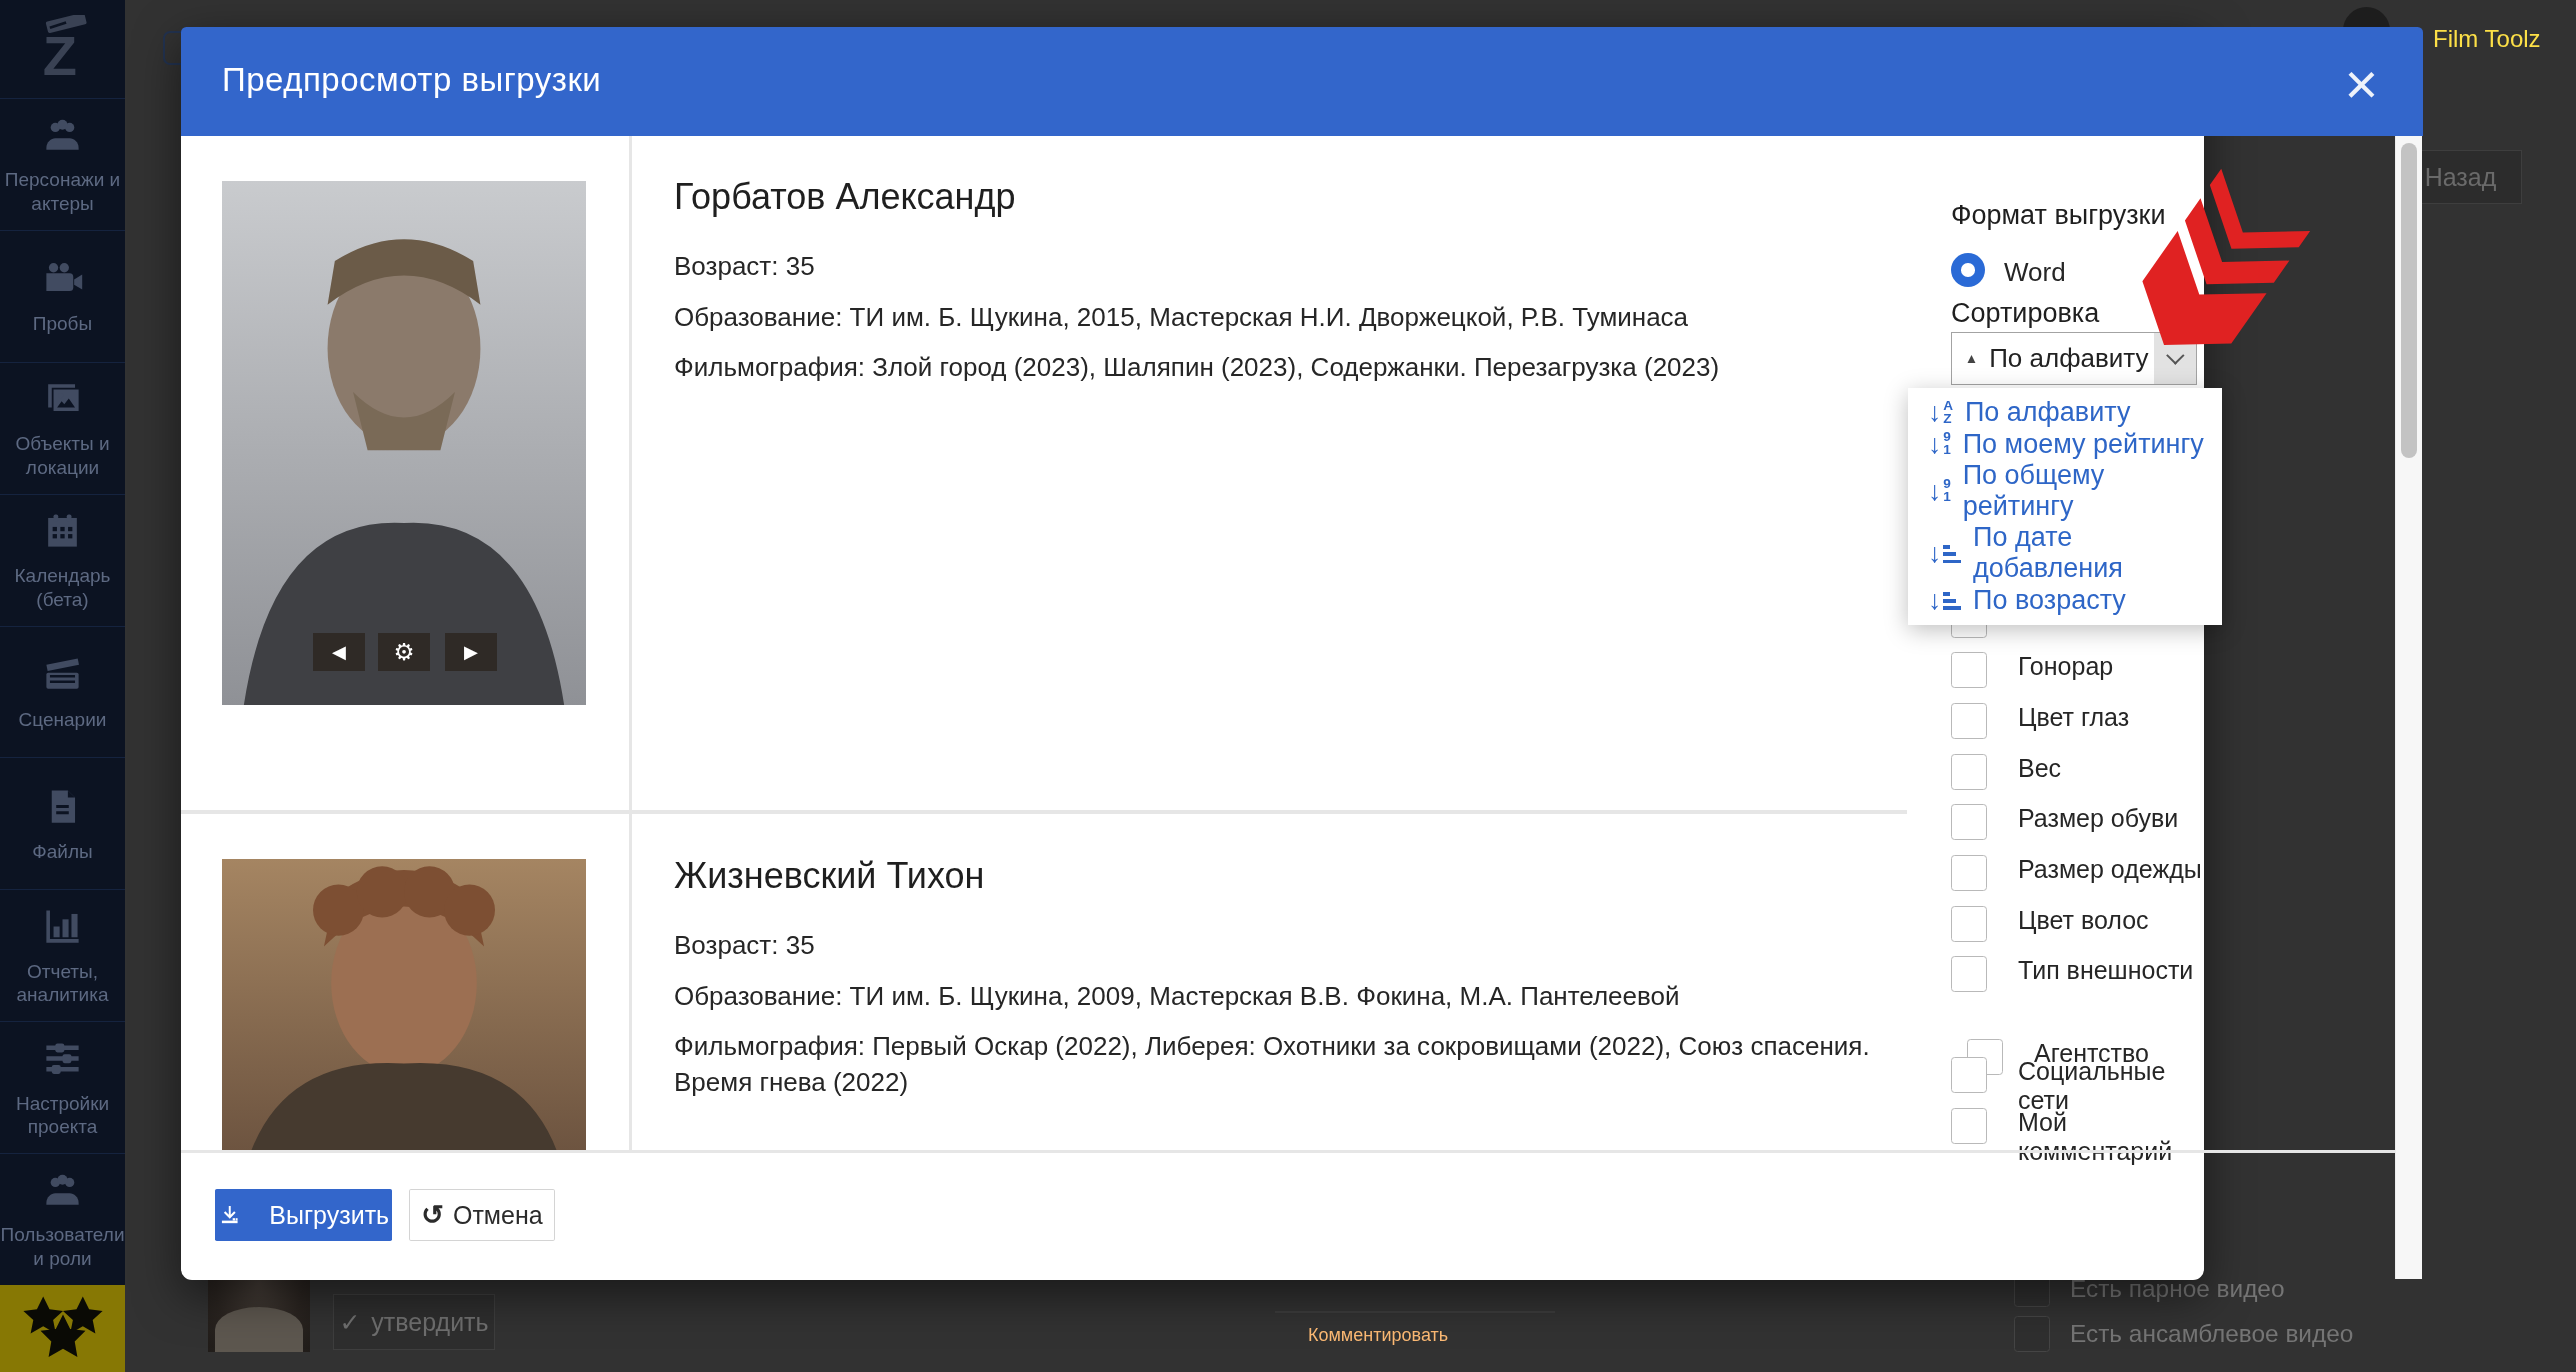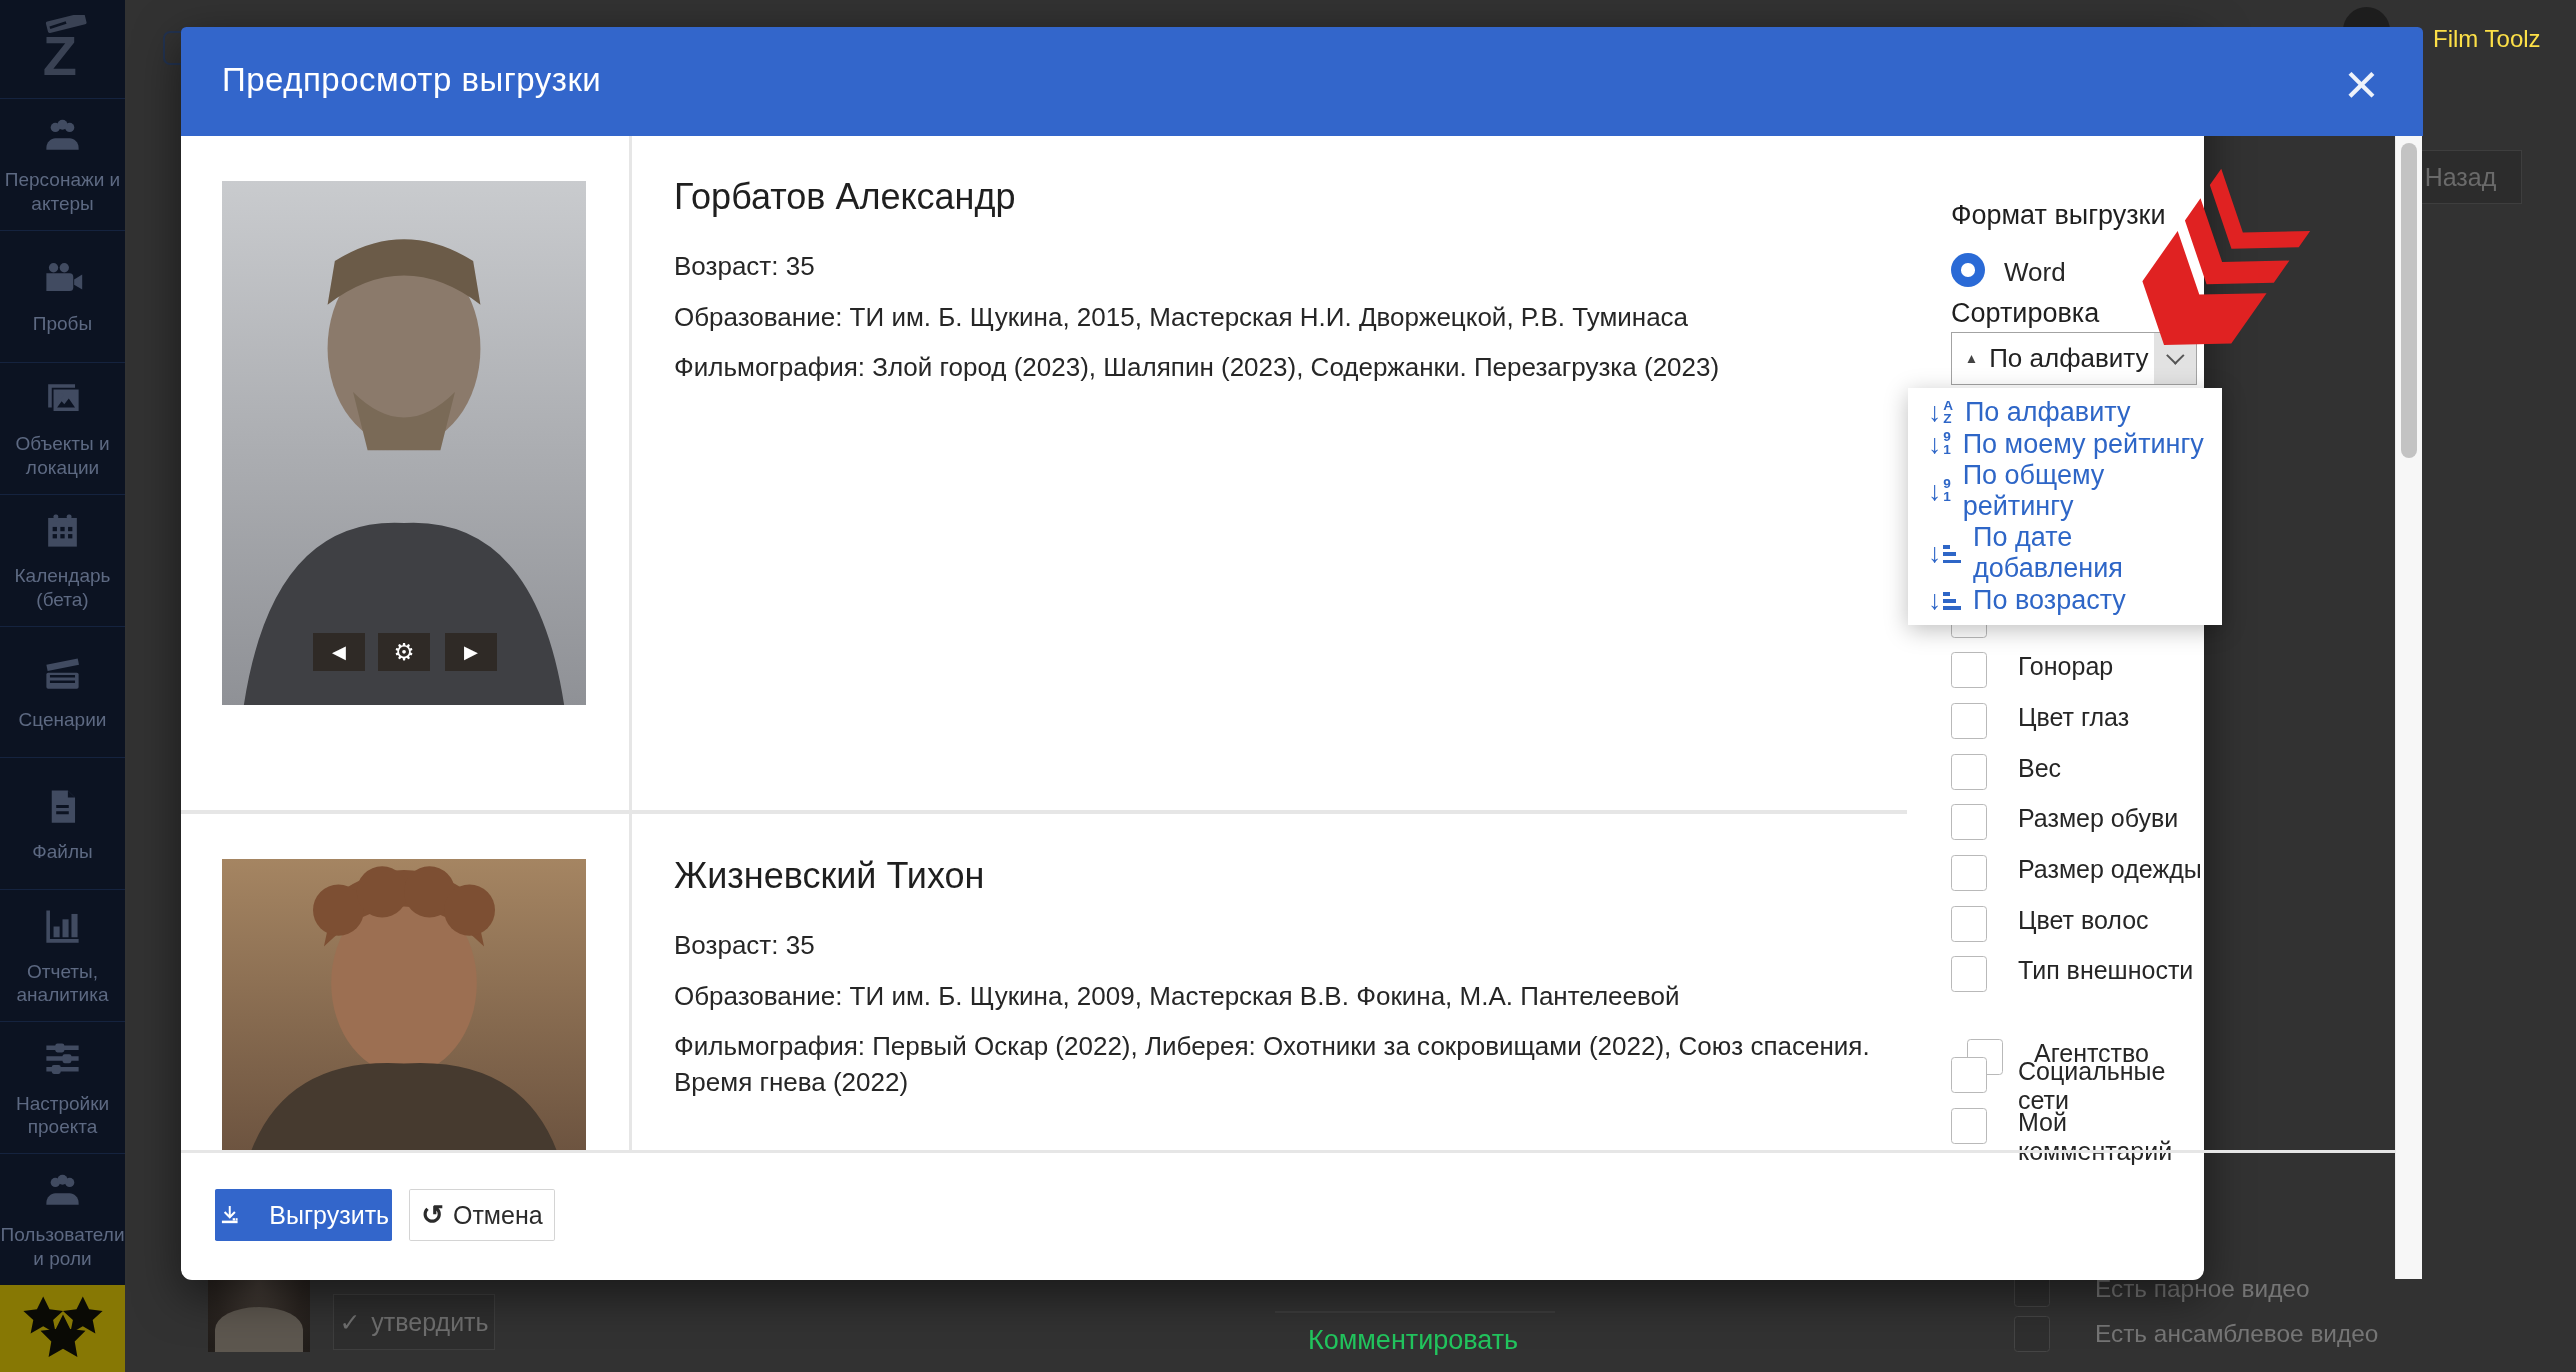--- a/index.html
+++ b/index.html
@@ -19,23 +19,23 @@
   #bg-avatar{left:2343px;top:7.2px;width:47px;height:47px;border-radius:50%;background:#1d1d1d;z-index:4;}
   #bg-back{left:2399px;top:150px;width:123px;height:54px;background:#2c2c2c;border:1.8px solid #3e3e3e;
            color:#6a6a6a;font-size:25px;display:flex;align-items:center;justify-content:center;z-index:4;}
   #bg-logo-frag{left:163px;top:31px;width:34px;height:34px;border:2.7px solid #22324f;border-radius:7.2px;z-index:4;}
   #bg-thumb{left:208px;top:1276px;width:102px;height:76px;z-index:4;
             background:radial-gradient(ellipse at 50% 10%,#473f39 0%,#2b2521 60%,#201c19 100%);}
   #bg-thumb .shirt{position:absolute;left:7.2px;top:31px;width:88px;height:45px;border-radius:50% 50% 0 0;background:#5d574f;}
   #bg-approve{left:333px;top:1294px;width:162px;height:56px;background:#2e2e2e;border:1.8px solid #3e3e3e;
               color:#6f6f6f;font-size:25px;display:flex;align-items:center;justify-content:center;gap:11px;z-index:4;}
   #bg-comment-line{left:1275px;top:1311px;width:280px;height:1.8px;background:#3c3c3c;z-index:4;}
-  #bg-comment{left:1308px;top:1325px;font-size:27px;color:#22c55e;z-index:4;}
+  #bg-comment{left:1308px;top:1325px;font-size:18px;color:#fdba74;z-index:4;}
   .bg-cb{width:36px;height:36px;border:1.8px solid #454545;border-radius:3.6px;background:#2f2f2f;}
-  .bg-cb-label{font-size:24.4px;color:#757575;margin-left:25px;}
+  .bg-cb-label{font-size:24.4px;color:#757575;}
 
   
   #modal{left:181px;top:27px;width:2023px;height:1253px;background:#fff;border-radius:11px;
          box-shadow:0 14.5px 45px rgba(0,0,0,.5);z-index:10;}
   #m-header{left:0;top:0;width:2242px;height:109px;background:#3366cb;border-radius:5.4px 5.4px 0 0;}
   #m-title{left:41px;top:34px;font-size:33px;font-weight:500;color:#fff;letter-spacing:0.5px;}
   #m-close{left:2149px;top:25px;width:63px;height:63px;color:#eef2fa;font-size:58px;line-height:58px;
            display:flex;align-items:center;justify-content:center;cursor:pointer;font-weight:400;}
 
   .divider-h{background:#e6e6e6;}

